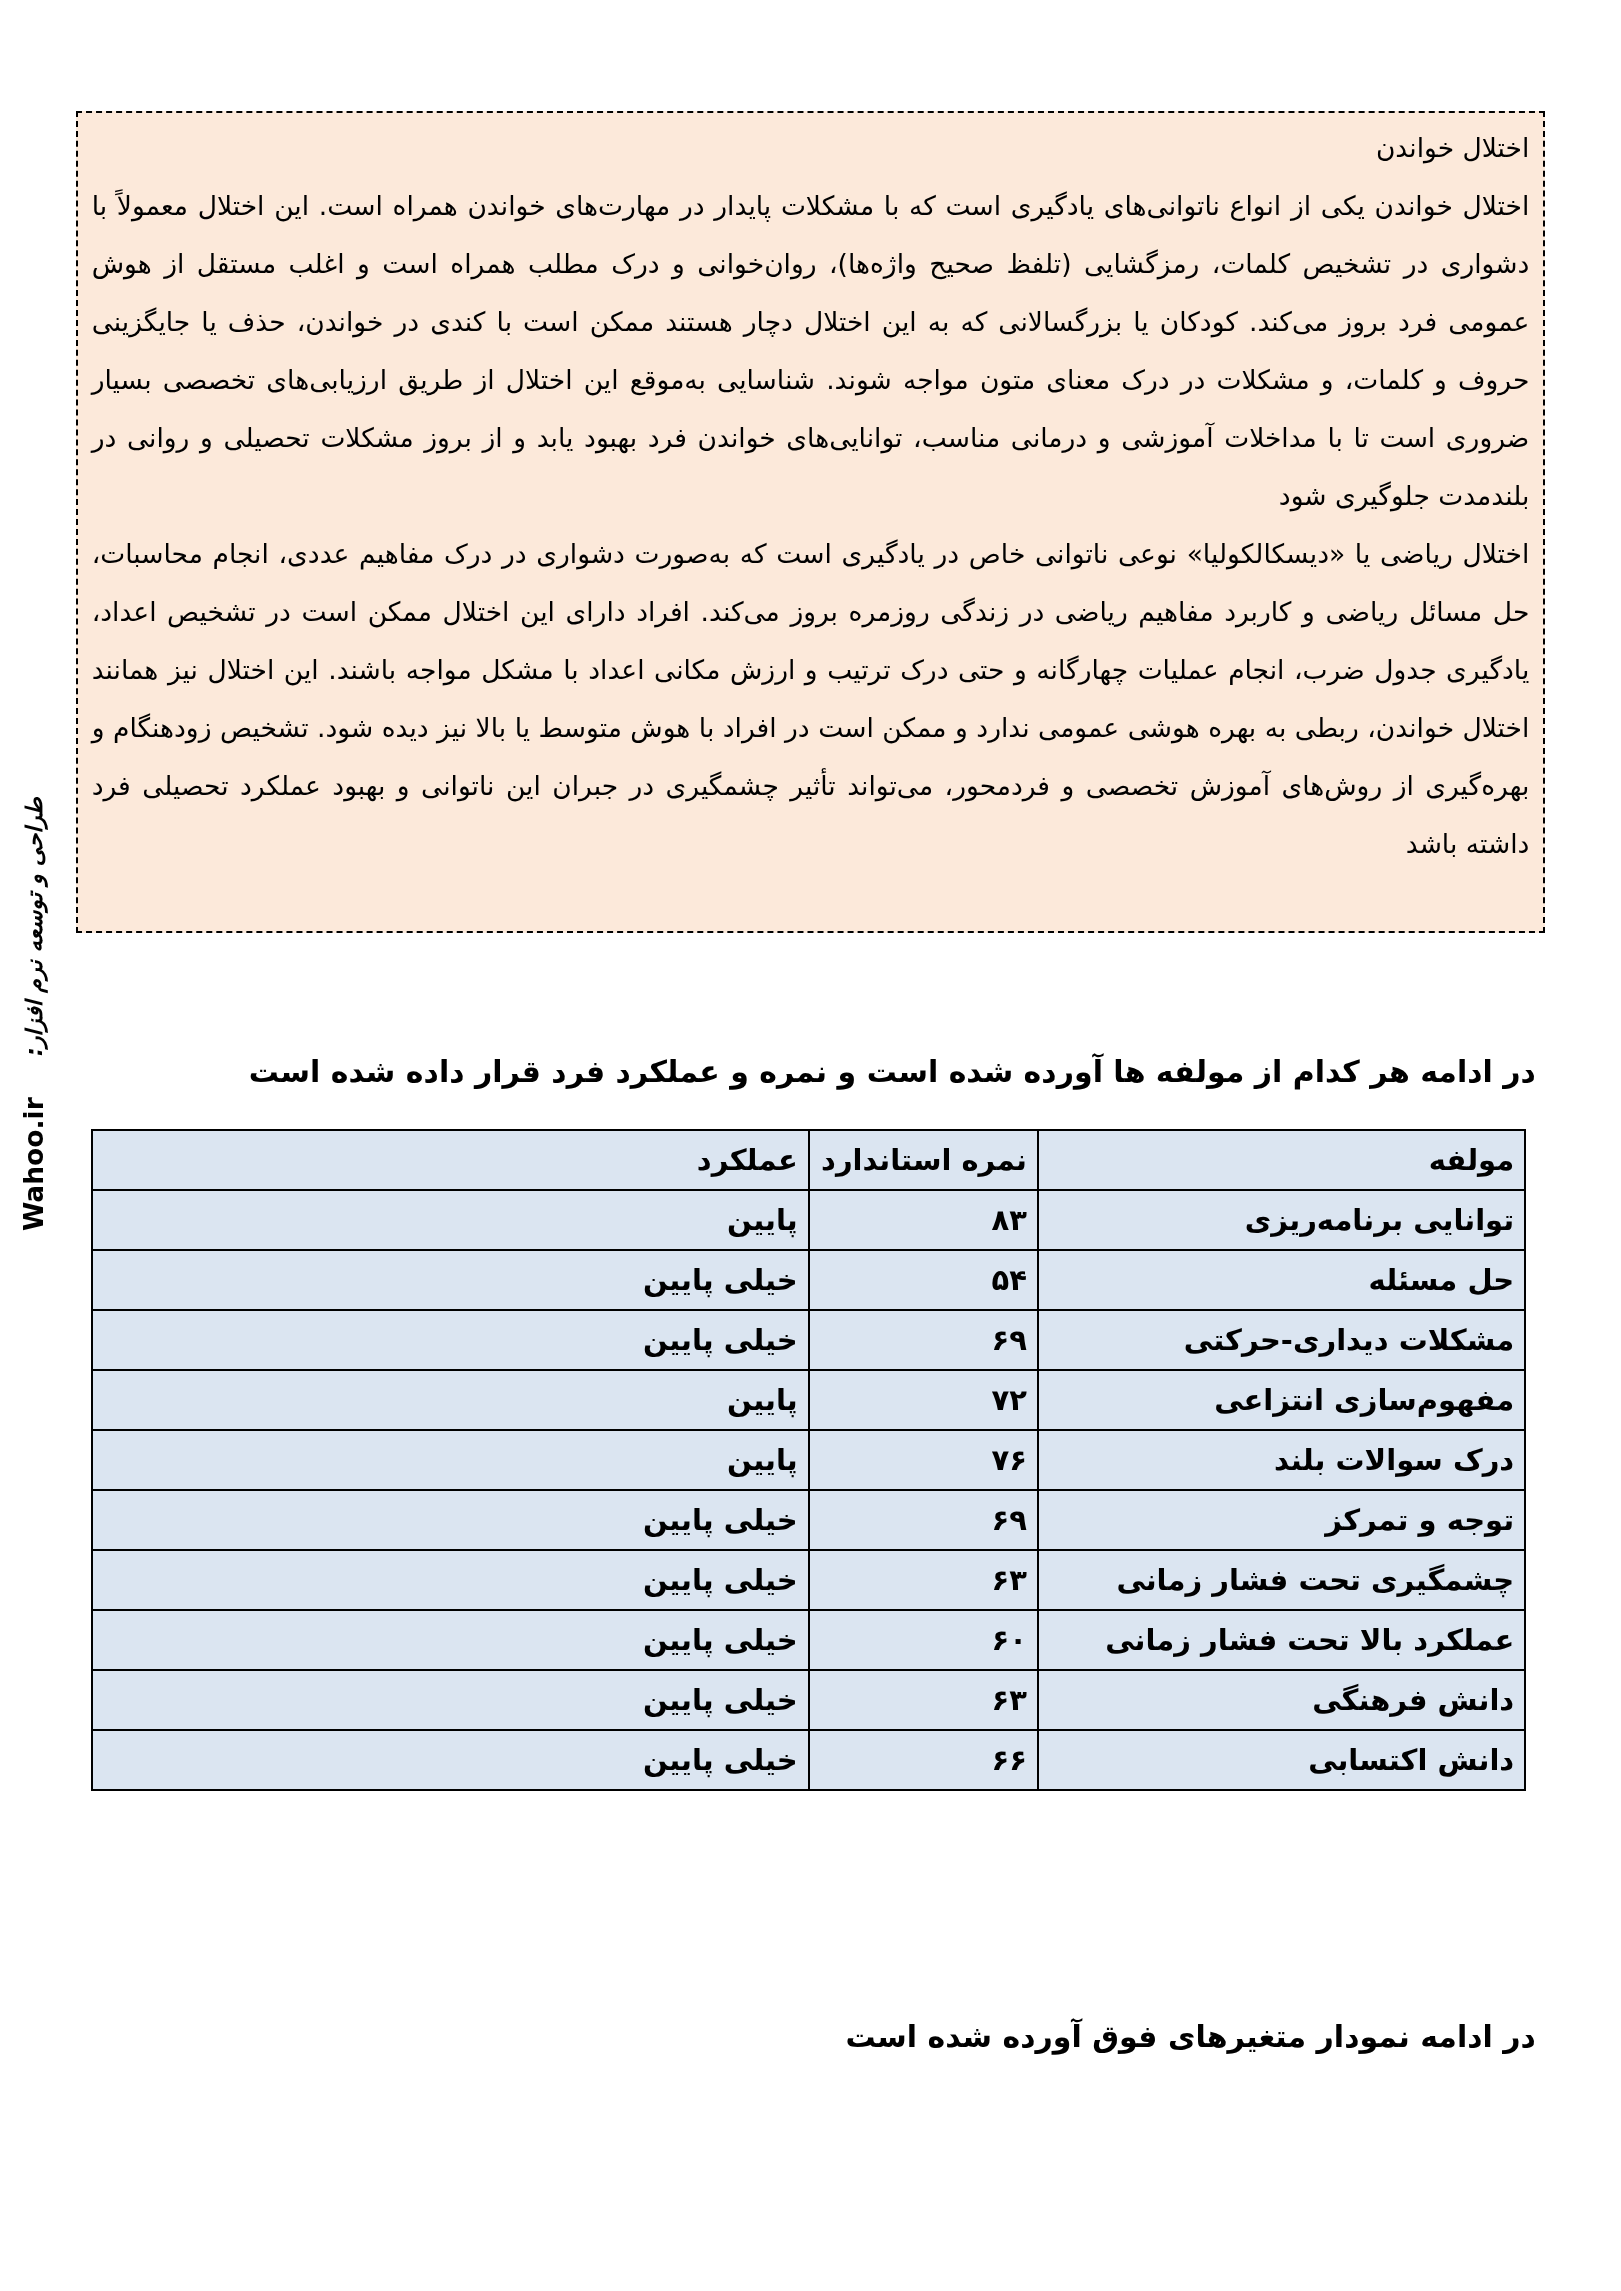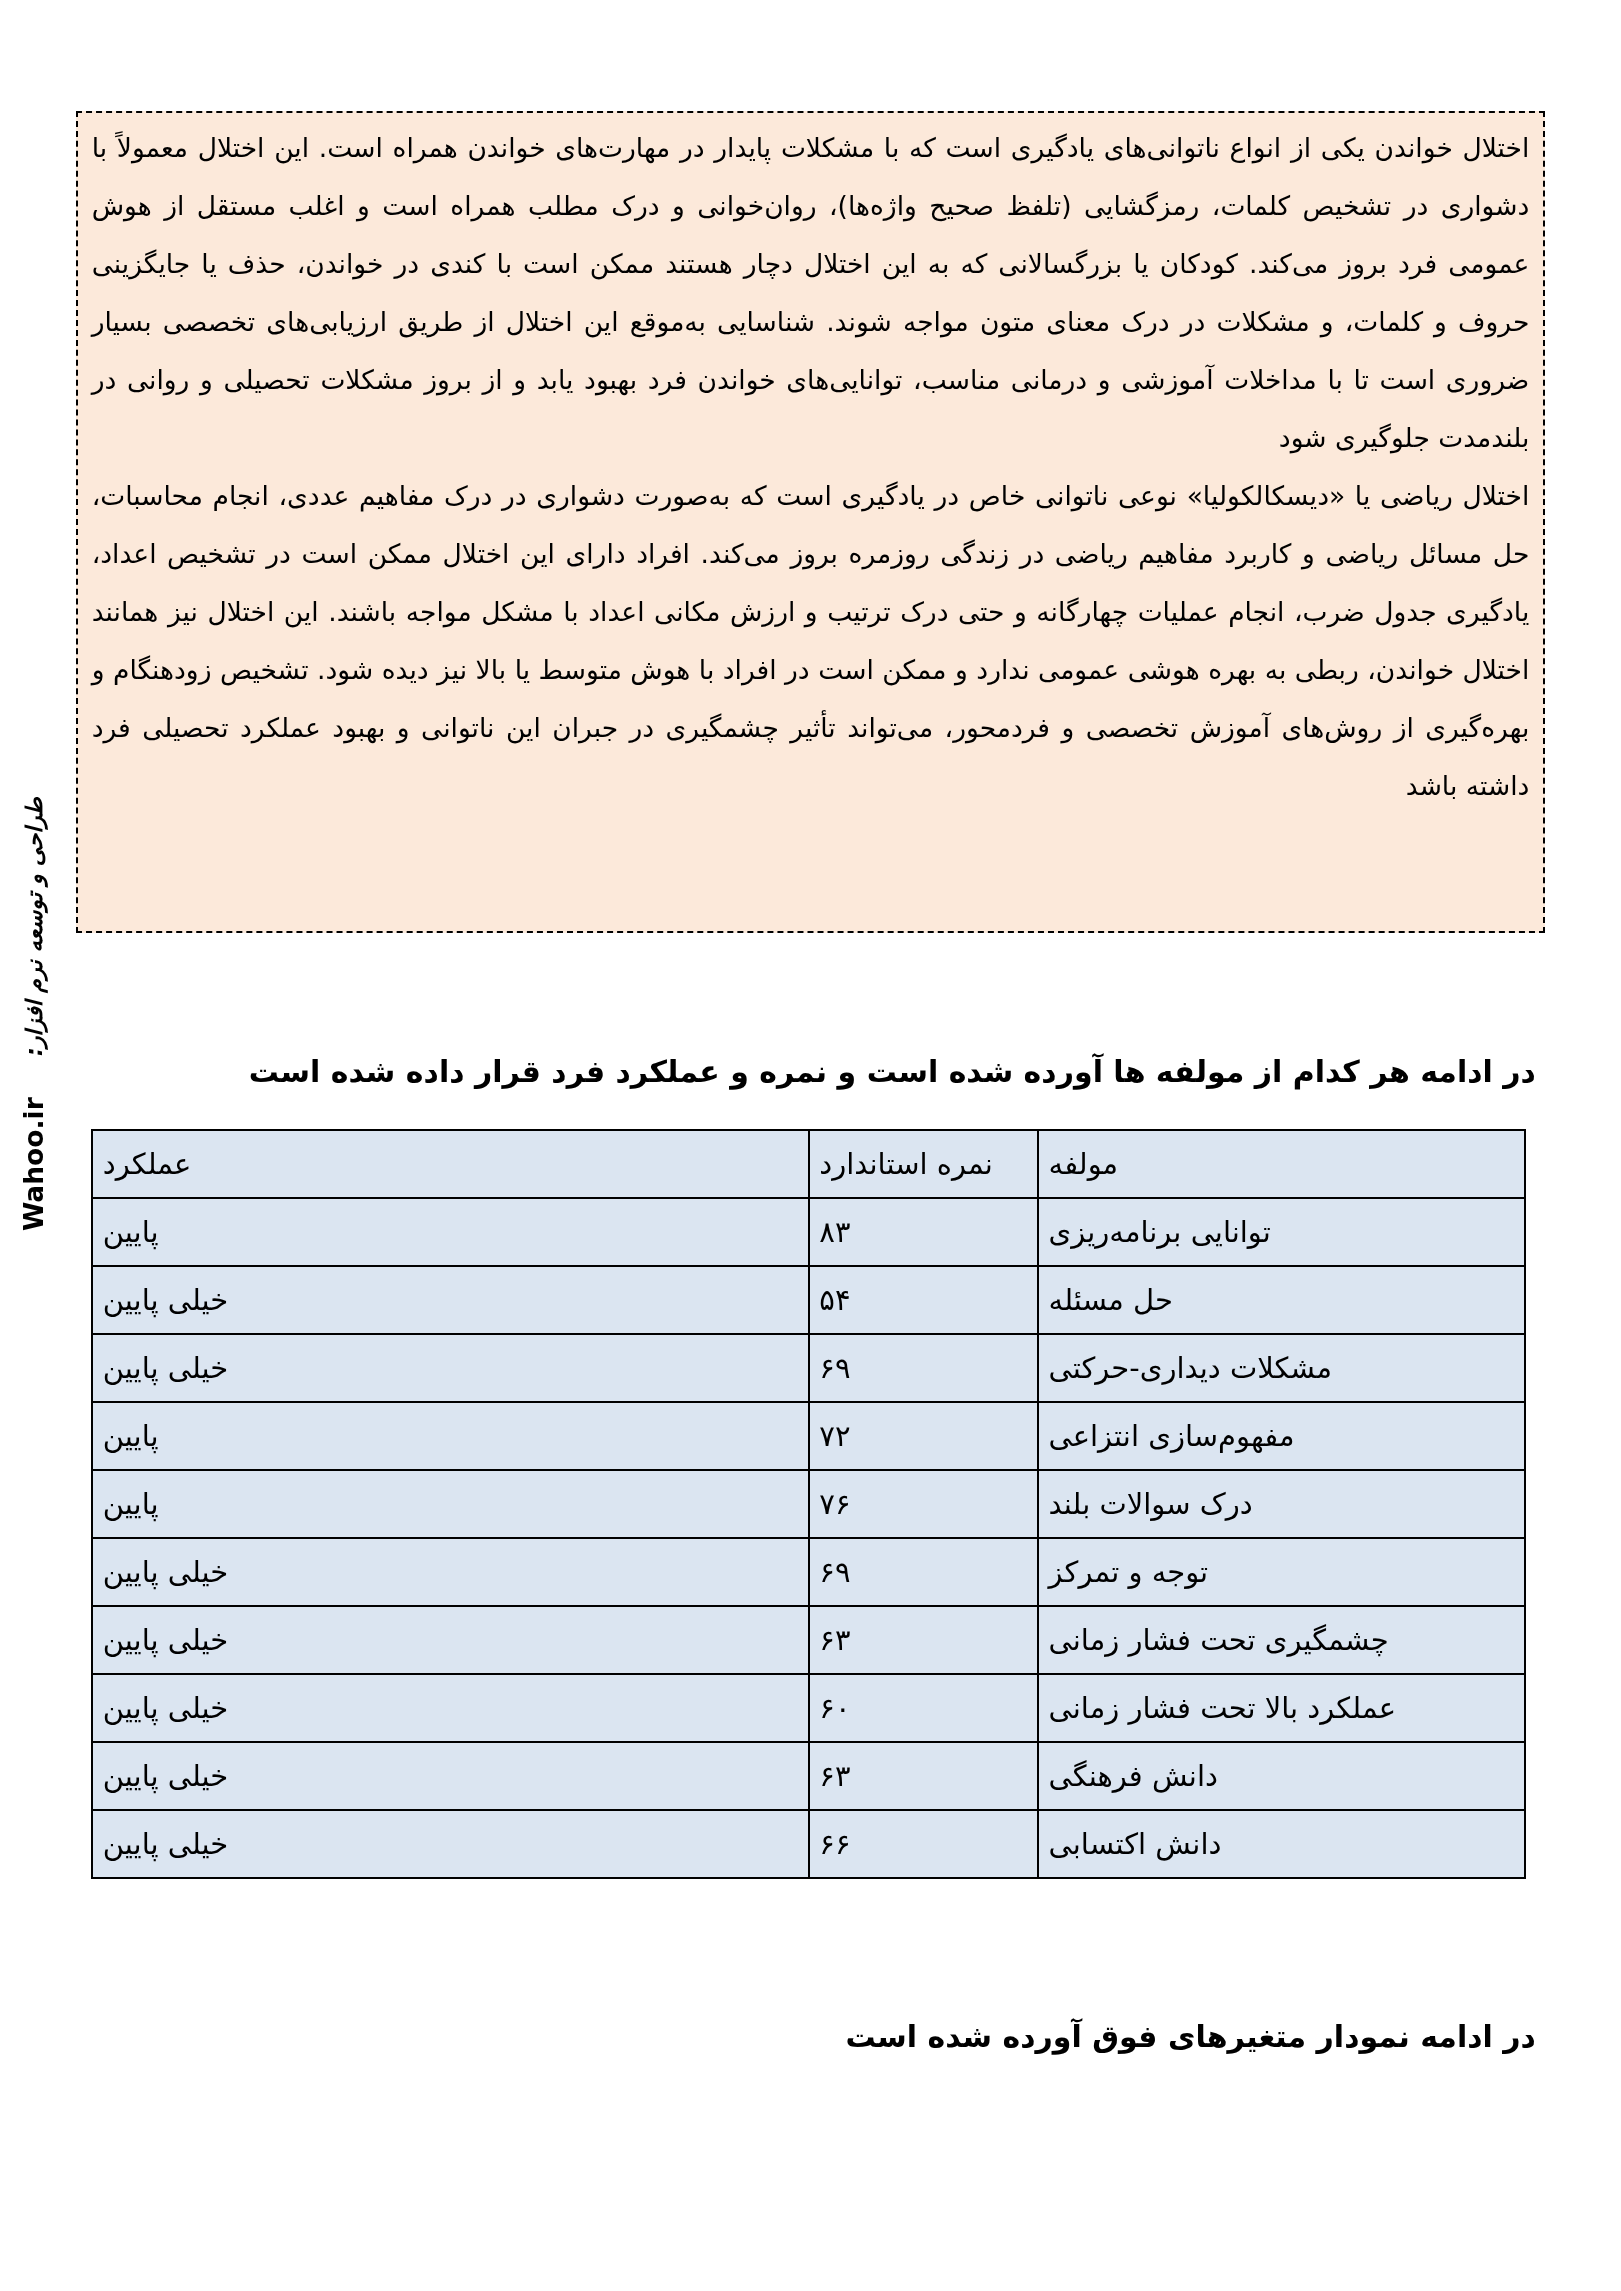--- a/index.html
+++ b/index.html
@@ -71,42 +71,43 @@
     left:91px;top:1129px;
     width:1435px;
     border-collapse:collapse;
     direction:rtl;
     border:2.9px solid var(--ink);
     table-layout:fixed;
   }
   .score-table th,.score-table td{
     border:2px solid var(--ink);
     background:var(--cell-bg);
-    height:68px;
-    text-align:left;
+    height:60px;
+    text-align:right;
     vertical-align:middle;
     font-size:29px;
-    font-weight:normal;
+    font-weight:bold;
     padding:0 9.8px;
   }
   .col-component{width:34%;}
   .col-score{width:16%;}
   .col-performance{width:50%;}
 </style>
 </head>
 <body>
 
 <div class="page">
 
   <div class="side-credit">
     <span class="credit-fa" lang="fa" dir="rtl">طراحی و توسعه نرم افزار:</span>
     <span class="credit-brand">Wahoo.ir</span>
   </div>
 
   <div class="info-box" lang="fa" dir="rtl">
+    <p class="box-title">اختلال خواندن</p>
     <p class="box-body">اختلال خواندن یکی از انواع ناتوانی‌های یادگیری است که با مشکلات پایدار در مهارت‌های خواندن همراه است. این اختلال معمولاً با دشواری در تشخیص کلمات، رمزگشایی (تلفظ صحیح واژه‌ها)، روان‌خوانی و درک مطلب همراه است و اغلب مستقل از هوش عمومی فرد بروز می‌کند. کودکان یا بزرگسالانی که به این اختلال دچار هستند ممکن است با کندی در خواندن، حذف یا جایگزینی حروف و کلمات، و مشکلات در درک معنای متون مواجه شوند. شناسایی به‌موقع این اختلال از طریق ارزیابی‌های تخصصی بسیار ضروری است تا با مداخلات آموزشی و درمانی مناسب، توانایی‌های خواندن فرد بهبود یابد و از بروز مشکلات تحصیلی و روانی در بلندمدت جلوگیری شود</p>
     <p class="box-body">اختلال ریاضی یا «دیسکالکولیا» نوعی ناتوانی خاص در یادگیری است که به‌صورت دشواری در درک مفاهیم عددی، انجام محاسبات، حل مسائل ریاضی و کاربرد مفاهیم ریاضی در زندگی روزمره بروز می‌کند. افراد دارای این اختلال ممکن است در تشخیص اعداد، یادگیری جدول ضرب، انجام عملیات چهارگانه و حتی درک ترتیب و ارزش مکانی اعداد با مشکل مواجه باشند. این اختلال نیز همانند اختلال خواندن، ربطی به بهره هوشی عمومی ندارد و ممکن است در افراد با هوش متوسط یا بالا نیز دیده شود. تشخیص زودهنگام و بهره‌گیری از روش‌های آموزش تخصصی و فردمحور، می‌تواند تأثیر چشمگیری در جبران این ناتوانی و بهبود عملکرد تحصیلی فرد داشته باشد</p>
   </div>
 
   <div class="standalone-line intro-line" lang="fa" dir="rtl">در ادامه هر کدام از مولفه ها آورده شده است و نمره و عملکرد فرد قرار داده شده است</div>
 
   <table class="score-table" lang="fa" dir="rtl">
     <colgroup>
       <col class="col-component">
       <col class="col-score">

